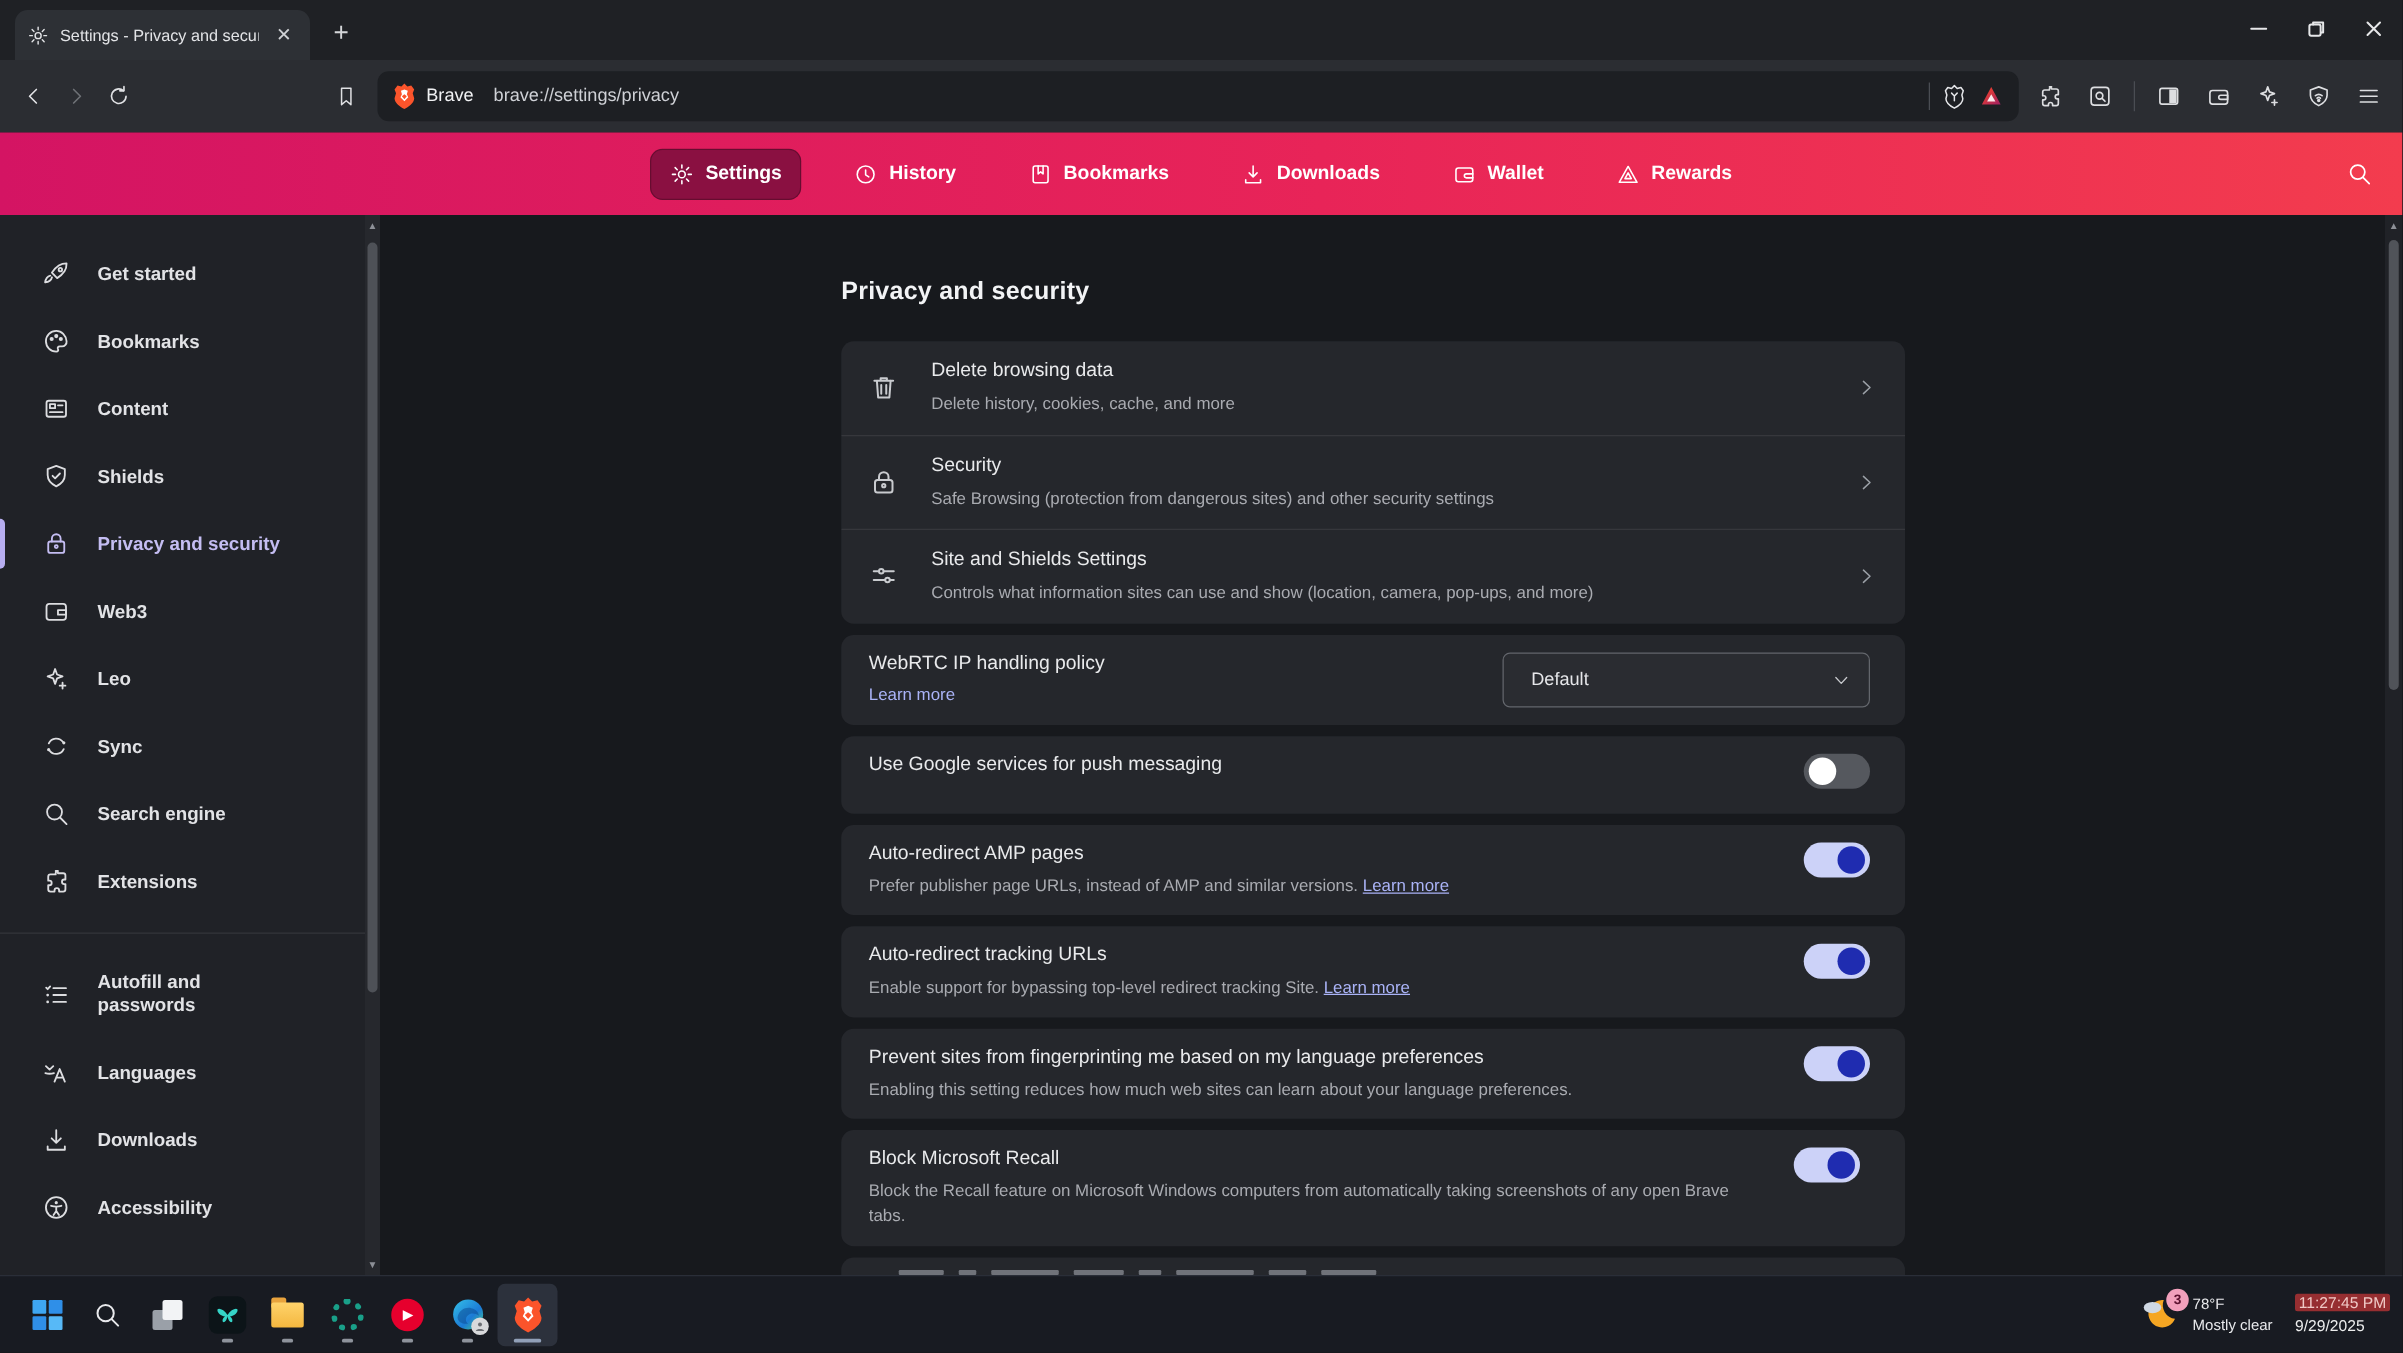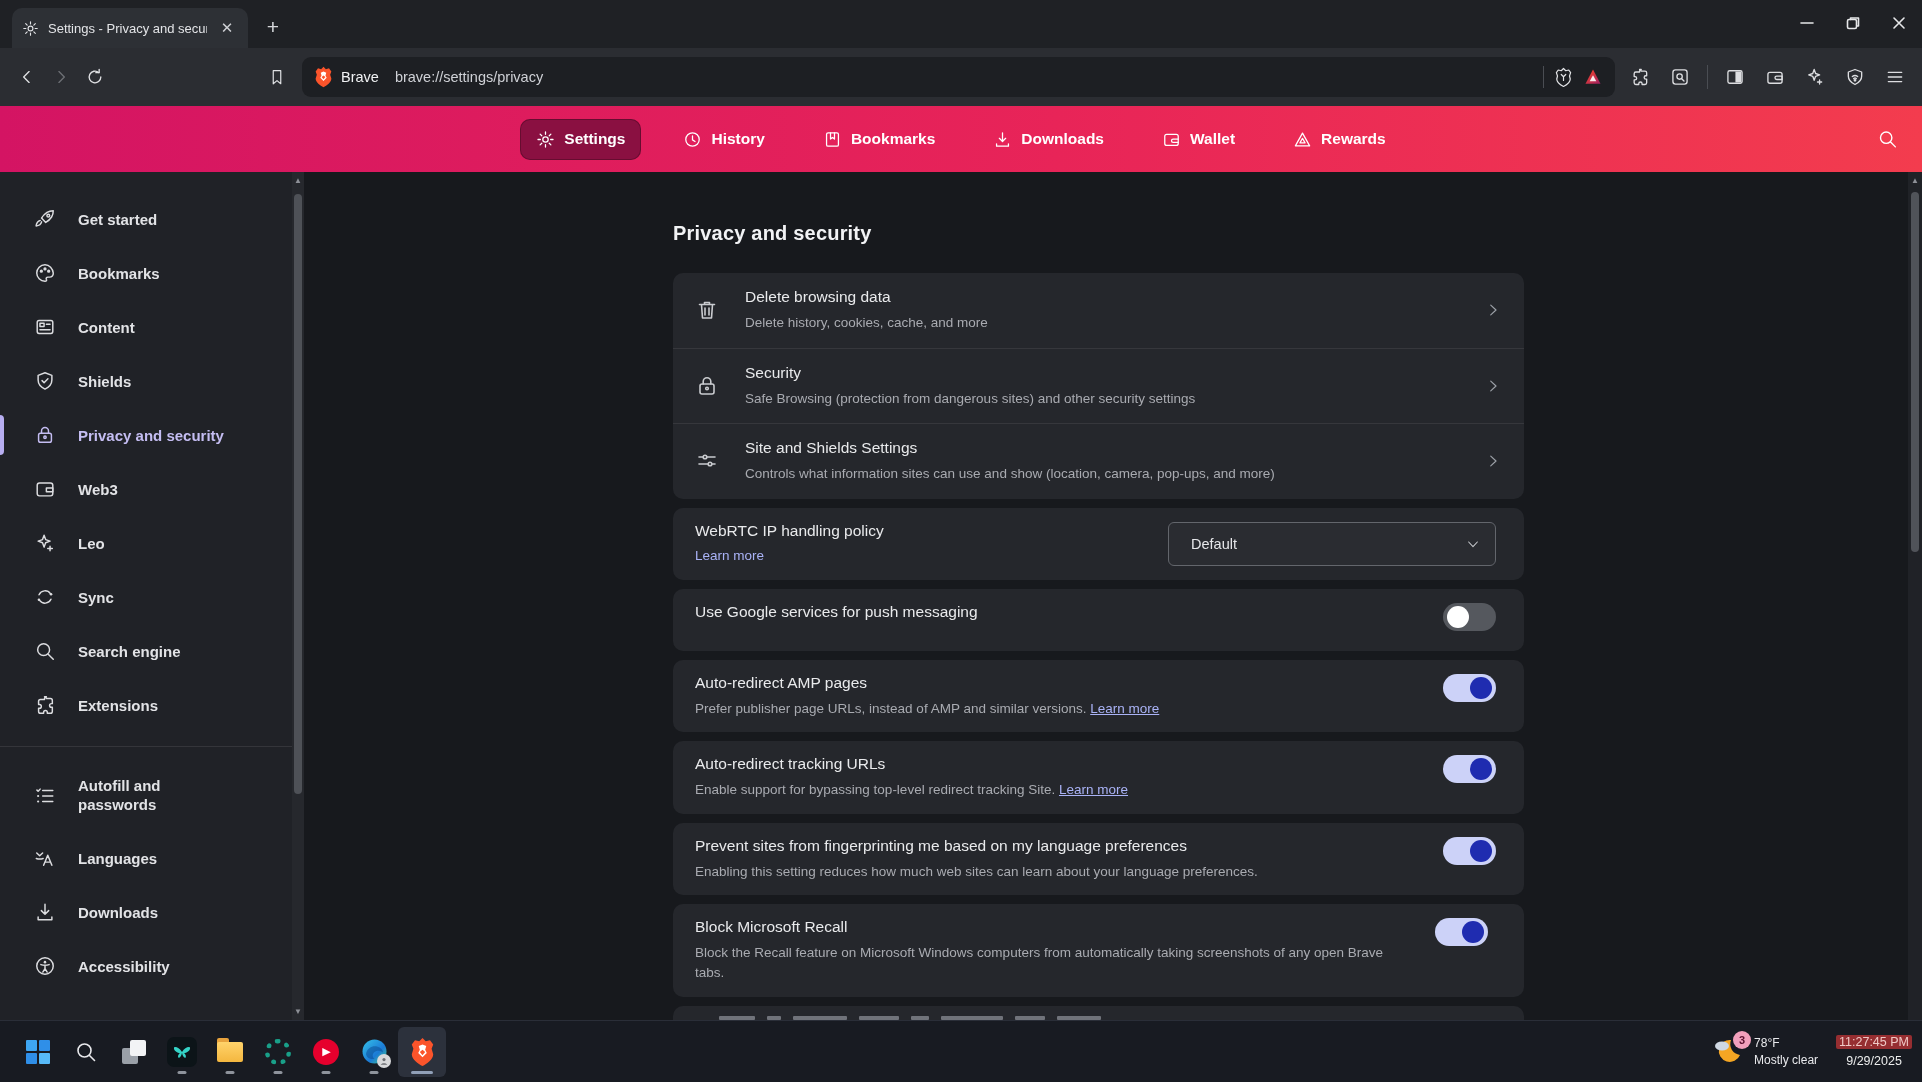--- a/index.html
+++ b/index.html
@@ -69,21 +69,21 @@
   .link-row + .link-row { border-top:1px solid rgba(255,255,255,.08); }
   .row-ico { width:24px; height:24px; color:#c9cbcf; flex:none; }
   .row-text { flex:1; }
   .row-title { color:#e9eaec; font-size:15.5px; }
   .row-desc { color:#a9abb1; font-size:13.5px; margin-top:7px; line-height:1.45; }
   .chevron { color:#9ba0a7; flex:none; }
   a.lm { color:#aab3f7; text-decoration:underline; }
   a.lm2 { color:#aab3f7; text-decoration:none; font-size:13.5px; display:inline-block; margin-top:8px; }
 
   .setting-row { display:flex; align-items:flex-start; padding:14px 28px 14px 22px; gap:20px; min-height:62px; }
-  .dropdown { width:328px; height:44px; border:1px solid #63666c; border-radius:6px; background:#2a2c31;
+  .dropdown { width:294px; height:44px; border:1px solid #63666c; border-radius:6px; background:#2a2c31;
     display:flex; align-items:center; padding:0 14px 0 22px; color:#e6e7ea; font-size:14.5px; flex:none; }
   .dropdown .dd-caret { margin-left:auto; color:#c6c8cc; }
 
   .toggle { width:53px; height:28px; border-radius:14px; position:relative; flex:none; }
   .toggle .knob { position:absolute; top:3px; width:22px; height:22px; border-radius:50%; }
   .toggle.on { background:#ccd2f8; }
   .toggle.on .knob { right:4px; background:#1f2cb0; }
   .toggle.off { background:#55585e; }
   .toggle.off .knob { left:4px; background:#ffffff; }
 
@@ -101,21 +101,21 @@
   .tb-tile.running::after { content:""; position:absolute; bottom:3px; left:50%; transform:translateX(-50%);
     width:9px; height:3px; border-radius:2px; background:#8e939c; }
   .tb-tile.active { background:#2c313c; }
   .tb-tile.active::after { width:22px; background:#91a0b8; }
   .tray { position:absolute; right:10px; top:0; height:62px; display:flex; align-items:center; gap:18px; }
   .weather { display:flex; align-items:center; gap:9px; color:#e8e9ec; }
   .w-icon { position:relative; width:34px; height:34px; }
   .w-badge { position:absolute; top:-4px; right:-6px; background:#f2a0bc; color:#5c1230; font-size:11px; font-weight:700;
     width:18px; height:18px; border-radius:50%; display:flex; align-items:center; justify-content:center; }
   .w-text { font-size:12px; line-height:1.45; }
-  .clock { text-align:center; color:#eceded; font-size:12.5px; line-height:1.5; }
+  .clock { text-align:left; color:#eceded; font-size:12.5px; line-height:1.5; }
   .time-red { background:#962e31; color:#efc9c6; padding:0 3px; border-radius:2px; }
 
   
   .folder { width:26px; height:20px; position:relative; }
   .folder::before { content:""; position:absolute; top:-4px; left:0; width:12px; height:8px; background:#e8a33d; border-radius:2px 2px 0 0; }
   .folder::after { content:""; position:absolute; inset:0; background:linear-gradient(180deg,#ffd36b,#f4b73f); border-radius:2px; }
   .ring { width:26px; height:26px; border-radius:50%; border:5px dotted #19a089; }
   .playcirc { width:26px; height:26px; border-radius:50%; background:#e6002d; display:flex; align-items:center; justify-content:center; }
   .playcirc span { color:#fff; font-size:11px; margin-left:1px; }
   .sq2 { position:relative; width:24px; height:24px; }

